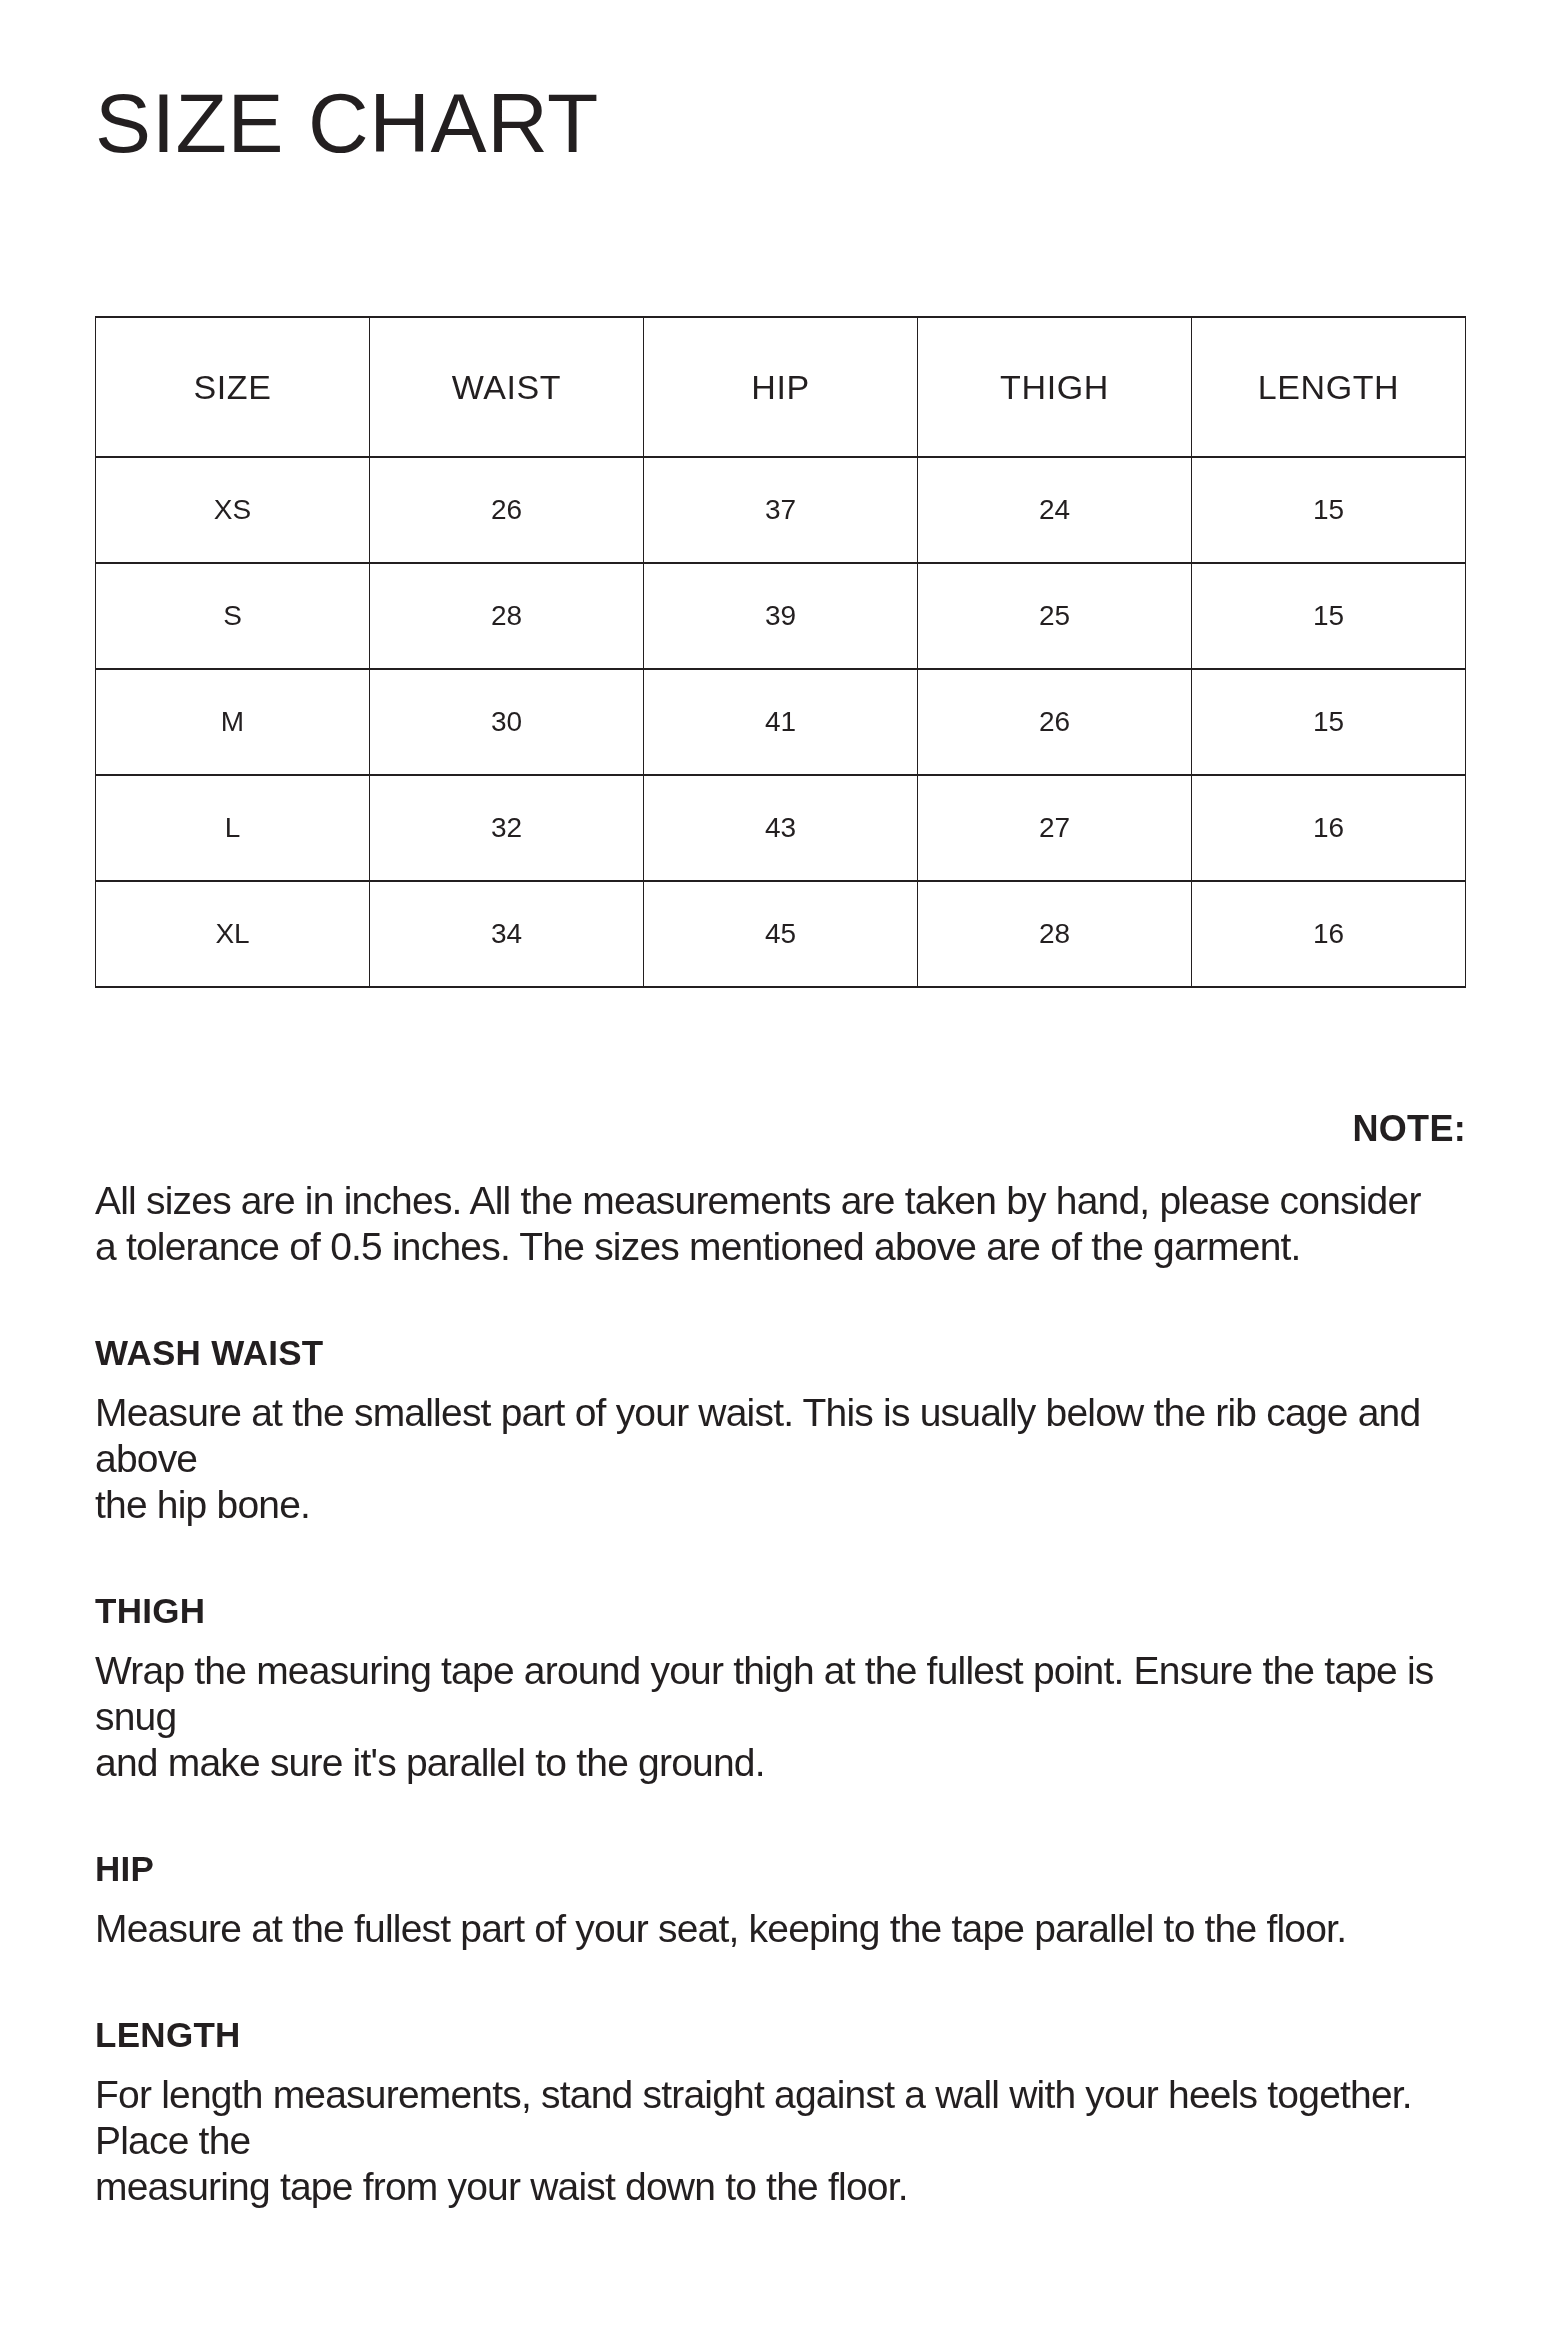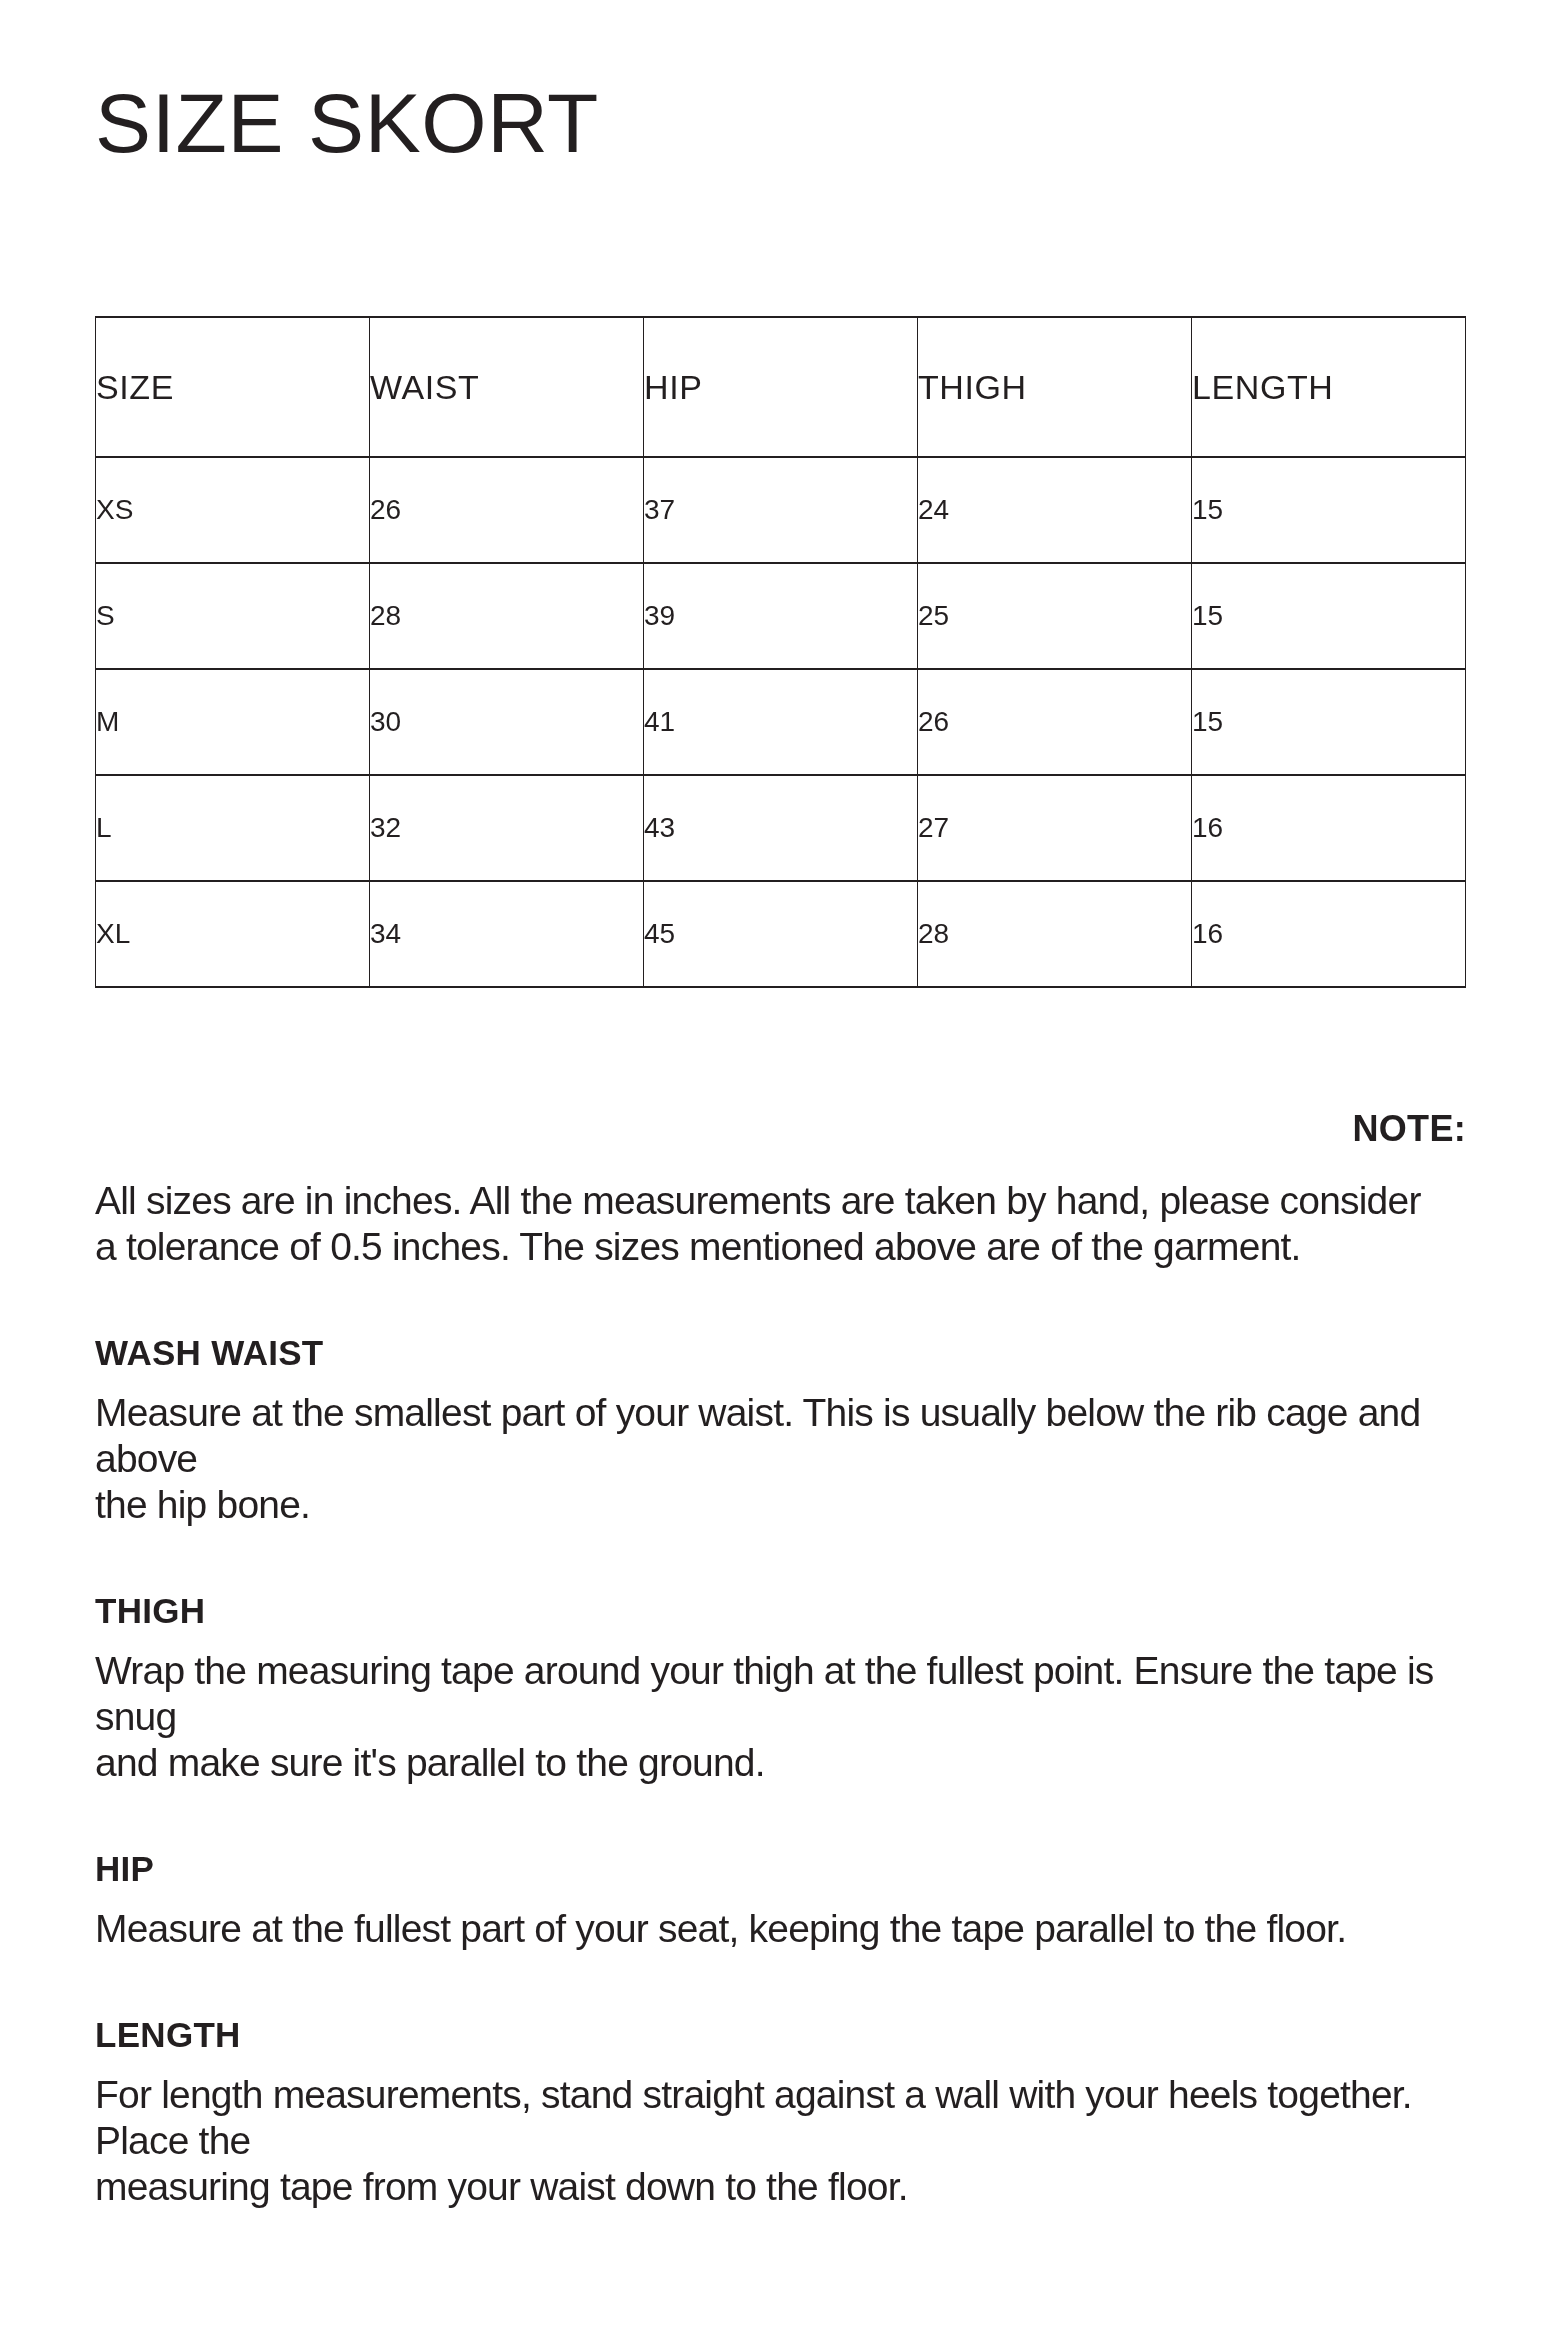--- a/index.html
+++ b/index.html
@@ -46,21 +46,21 @@
     width: 100%;
     border-collapse: collapse;
     table-layout: fixed;
   }
   table.size-table th,
   table.size-table td {
     border-top: 2.8px solid #231f20;
     border-bottom: 2.8px solid #231f20;
     border-left: 1.7px solid #231f20;
     border-right: 1.7px solid #231f20;
-    text-align: left;
+    text-align: center;
     vertical-align: middle;
     font-weight: 400;
   }
   table.size-table th {
     height: 140px;
     font-size: 34px;
     letter-spacing: 0.6px;
   }
   table.size-table td {
     height: 106px;
@@ -98,21 +98,21 @@
     letter-spacing: 0.3px;
   }
   .section-body { margin-top: 17px; }
 </style>
 </head>
 <body>
 
 <div class="page">
 
   <div class="header">
-    <h1 class="title">SIZE SKORT</h1>
+    <h1 class="title">SIZE CHART</h1>
   </div>
 
   <table class="size-table">
     <thead>
       <tr>
         <th>SIZE</th>
         <th>WAIST</th>
         <th>HIP</th>
         <th>THIGH</th>
         <th>LENGTH</th>

